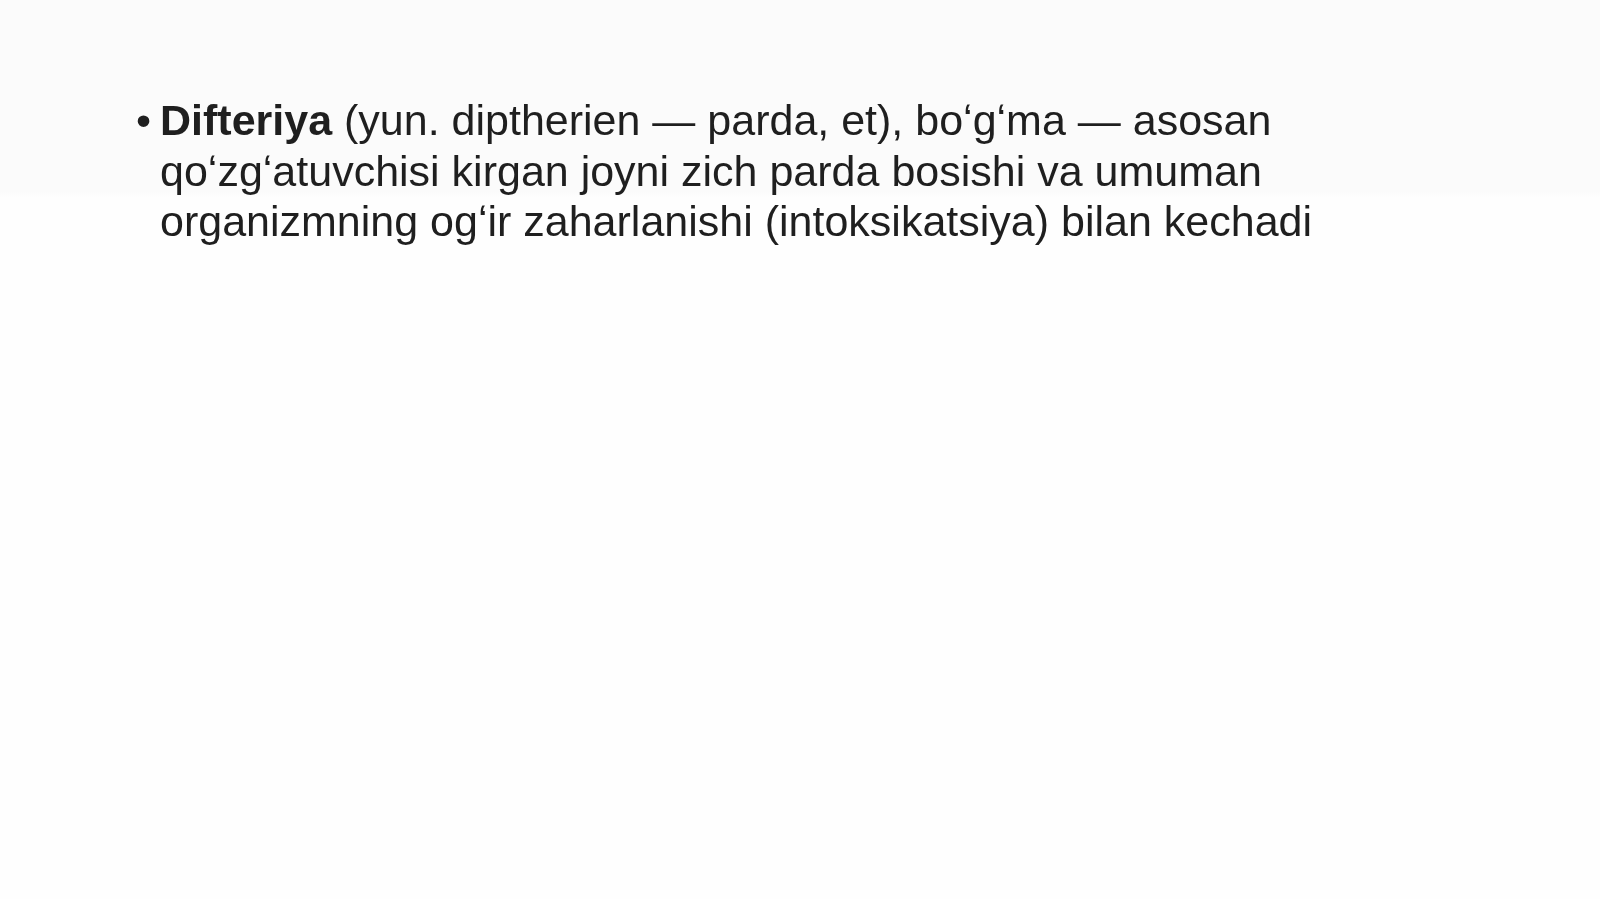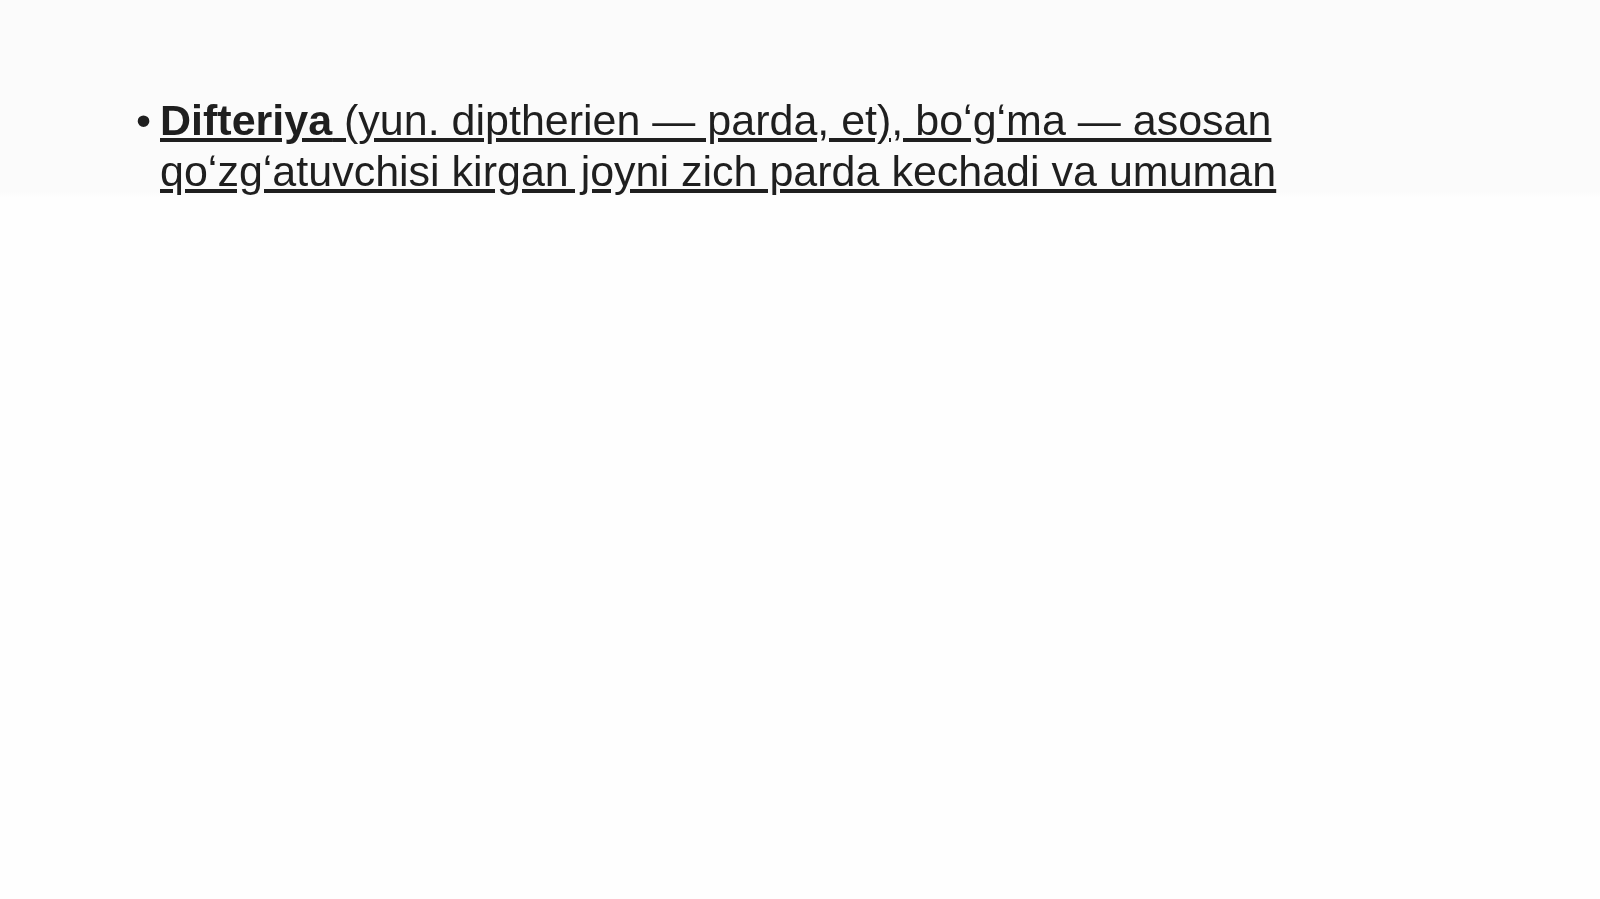--- a/index.html
+++ b/index.html
@@ -35,35 +35,35 @@
     letter-spacing: 0;
   }
   .marker {
     flex: 0 0 auto;
     width: 24px;
     text-align: left;
   }
   .text-block {
     flex: 1 1 auto;
     min-width: 0;
-    text-decoration: underline;
   }
   .line {
     white-space: pre; 
   }
   .lead {
     font-weight: 700;
   }
 </style>
 </head>
 <body>
 
 <div class="slide">
   <div class="content">
     <div class="bullet-item">
       <span class="marker">•</span>
       <div class="text-block">
         <div class="line"><span class="lead">Difteriya</span><span> (yun. diptherien — parda, et), boʻgʻma — asosan</span></div>
-        <div class="line">qoʻzgʻatuvchisi kirgan joyni zich parda kechadi va umuman</div>
+        <div class="line">qoʻzgʻatuvchisi kirgan joyni zich parda bosishi va umuman</div>
+        <div class="line">organizmning ogʻir zaharlanishi (intoksikatsiya) bilan kechadi</div>
       </div>
     </div>
   </div>
 </div>
 
 </body></html>

